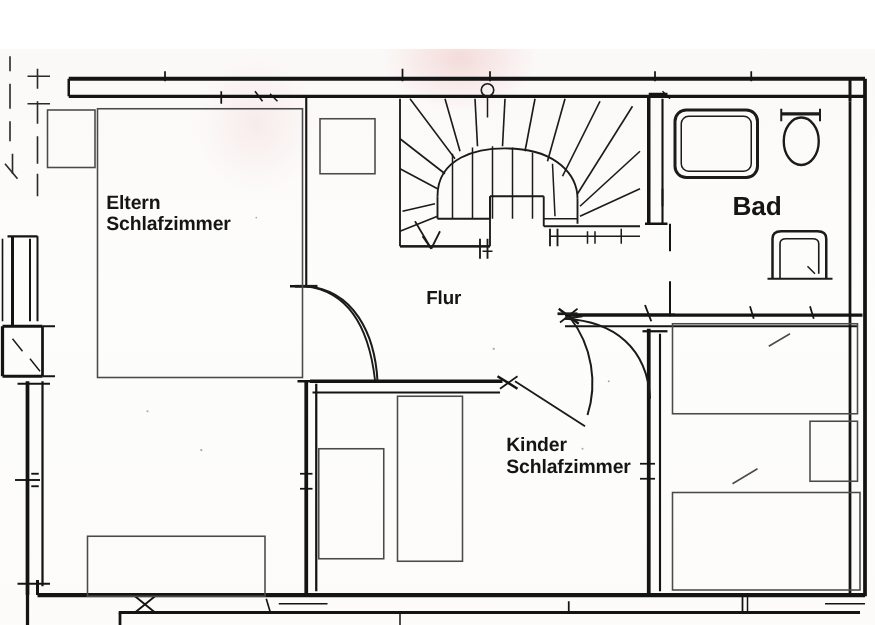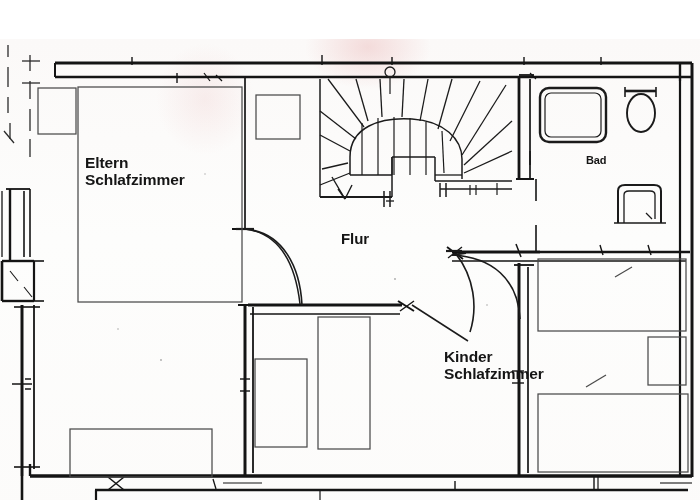--- a/index.html
+++ b/index.html
@@ -35,22 +35,22 @@
   .room-label {
     position: absolute;
     font-weight: bold;
     color: #151515;
     line-height: 1.12;
     white-space: pre;
     letter-spacing: -0.1px;
   }
   #label-eltern { left: 85px; top: 115px; font-size: 15.5px; }
   #label-flur   { left: 341px; top: 192px; font-size: 15px; }
-  #label-bad    { left: 586px; top: 115px; font-size: 11px; }
-  #label-kinder { left: 444px; top: 309px; font-size: 15.5px; }
+  #label-bad    { left: 586px; top: 115px; font-size: 21px; }
+  #label-kinder { left: 405px; top: 309px; font-size: 15.5px; }
   #caption-bottom {
     position: absolute;
     left: 0; right: 0;
     top: 458px;
     text-align: center;
     font-size: 15.5px;
     font-weight: bold;
     color: #151515;
     letter-spacing: -0.1px;
   }

